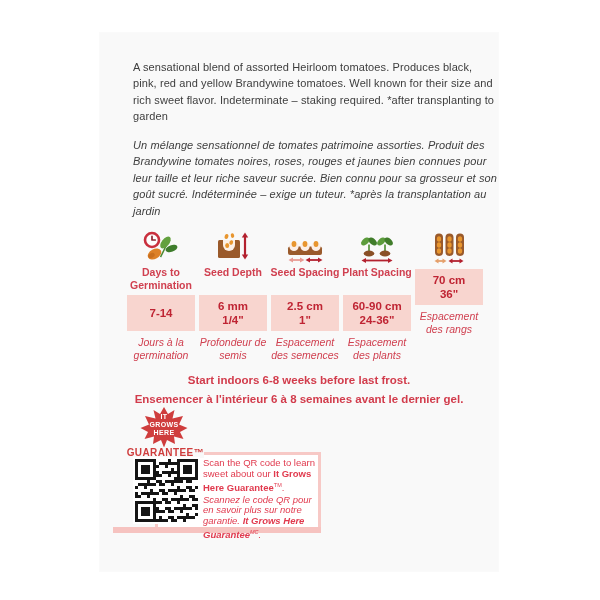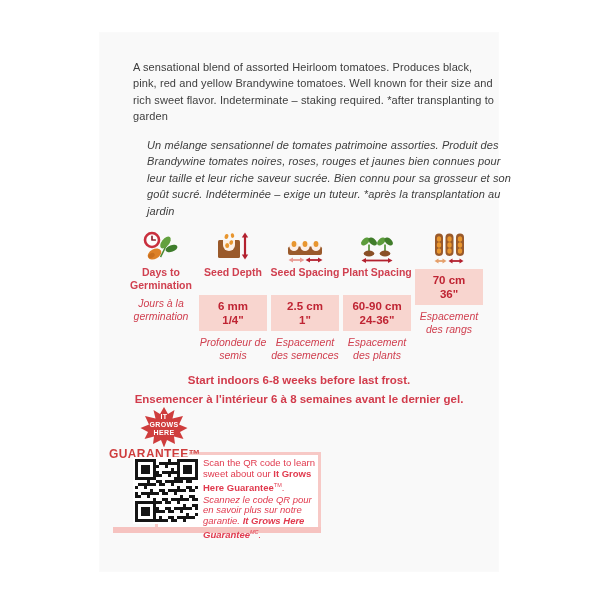--- a/index.html
+++ b/index.html
@@ -2,21 +2,21 @@
 <html><head>
 <meta charset="utf-8">
 <style>
   html,body{margin:0;padding:0;background:#ffffff;}
   .stage{position:relative;width:600px;height:600px;background:#ffffff;overflow:hidden;
          font-family:"Liberation Sans",sans-serif;}
   .card{position:absolute;left:100px;top:33px;width:398px;height:538px;background:#f9f9f9;
         box-shadow:0 0 0 1px rgba(0,0,0,0.02);}
   .desc{position:absolute;margin:0;font-size:11px;line-height:16.4px;color:#3d3d3d;letter-spacing:.1px;}
   .desc.en{left:33px;top:26px;width:366px;}
-  .desc.fr{left:33px;top:104px;width:368px;font-style:italic;margin-left:14px;}
+  .desc.fr{left:33px;top:104px;width:368px;font-style:italic;}
 
   .grow-table{position:absolute;left:27px;top:193px;width:356px;display:flex;gap:4px;}
   .col{width:68px;display:flex;flex-direction:column;align-items:center;}
   .icon-box{height:38px;display:flex;align-items:flex-end;justify-content:center;margin-bottom:2px;}
   .label-en{color:#d04050;font-weight:700;font-size:10.5px;line-height:12.5px;text-align:center;
             min-height:26px;width:74px;}
   .band{width:100%;min-height:36px;background:#f8d5cf;display:flex;flex-direction:column;
         justify-content:center;margin-top:3px;padding:1px 0;box-sizing:border-box;}
   .value{color:#bf2433;font-weight:700;font-size:11.5px;line-height:14.5px;text-align:center;}
   .value:empty{display:none;}
@@ -25,22 +25,22 @@
 
   .note{position:absolute;left:0;width:398px;text-align:center;color:#d23c4c;font-size:11.5px;
         font-weight:600;margin:0;}
   .note.en{top:341px;}
   .note.fr{top:360px;}
 
   .leaf-logo{position:absolute;left:36px;top:373px;width:56px;height:42px;}
   .leaf-logo svg{position:absolute;left:0;top:0;}
   .leaf-text{position:absolute;left:0;top:7px;width:56px;text-align:center;color:#ffffff;
              font-weight:700;font-size:7px;line-height:8px;letter-spacing:.4px;}
-  .guarantee-label{position:absolute;left:9px;top:414px;width:80px;text-align:right;color:#cf3d3d;
-                   font-weight:700;font-size:12px;letter-spacing:.4px;background:#f9f9f9;z-index:3;}
+  .guarantee-label{position:absolute;left:24px;top:414px;width:80px;text-align:right;color:#cf3d3d;
+                   font-weight:700;font-size:10px;letter-spacing:.4px;background:#f9f9f9;z-index:3;}
   .qr-panel{position:absolute;left:55px;top:419px;width:166px;height:80px;box-sizing:border-box;
             border:3px solid #f7c9c6;background:#ffffff;z-index:1;}
   .qr-bottom-bar{position:absolute;left:13px;top:494px;width:208px;height:6px;background:#f6c3c0;z-index:2;}
   .qr-code{position:absolute;left:33px;top:424px;width:67px;height:67px;background:#ffffff;z-index:4;
            padding:2px;box-sizing:border-box;}
   .qr-grid{position:relative;width:63px;height:63px;background:#ffffff;}
   .qr-grid .m{position:absolute;width:3px;height:3px;background:#151515;}
   .qr-grid .f{position:absolute;width:21px;height:21px;box-sizing:border-box;border:3px solid #151515;
               background:#ffffff;}
   .qr-grid .f::after{content:'';position:absolute;left:3px;top:3px;width:9px;height:9px;background:#151515;}
@@ -68,20 +68,24 @@
             <circle cx="11" cy="10" r="7" fill="#fdfdfd" stroke="#c9303e" stroke-width="2.6"></circle>
             <path d="M11 10 V6.4 M11 10 h3.2" stroke="#8c2430" stroke-width="1.7" stroke-linecap="round" fill="none"></path>
             <path d="M19.5 27 C22 22.5 24.5 17 27.5 10.5" stroke="#4e8c34" stroke-width="1.6" fill="none"></path>
             <ellipse cx="24.5" cy="12.5" rx="7" ry="3.8" fill="#63a13e" transform="rotate(-52 24.5 12.5)"></ellipse>
             <ellipse cx="30.5" cy="18.5" rx="6.2" ry="3.3" fill="#3f7d2c" transform="rotate(-20 30.5 18.5)"></ellipse>
             <ellipse cx="13.5" cy="24" rx="7.2" ry="4.8" fill="#dd8128" transform="rotate(-28 13.5 24)"></ellipse>
             <ellipse cx="10.5" cy="25.5" rx="3.4" ry="2.4" fill="#c96f1e" transform="rotate(-28 10.5 25.5)"></ellipse>
           </svg>
         </div>
         <div class="label-en">Days to Germination</div>
+        <div class="band">
+          <div class="value">7-14</div>
+
+        </div>
         <div class="label-fr">Jours à la germination</div>
       </div>
 
       <div class="col">
         <div class="icon-box">
           <svg width="31" height="32" viewBox="0 0 31 32">
             <ellipse cx="8.5" cy="4.5" rx="1.9" ry="2.5" fill="#e8962f" transform="rotate(18 8.5 4.5)"></ellipse>
             <ellipse cx="14.5" cy="3.6" rx="1.7" ry="2.3" fill="#e8962f" transform="rotate(-12 14.5 3.6)"></ellipse>
             <rect x="0" y="8" width="22" height="18" rx="1.5" fill="#9a5a2b"></rect>
             <path d="M5 8 v5 a6 6 0 0 0 12 0 v-5 z" fill="#fcefe6"></path>

